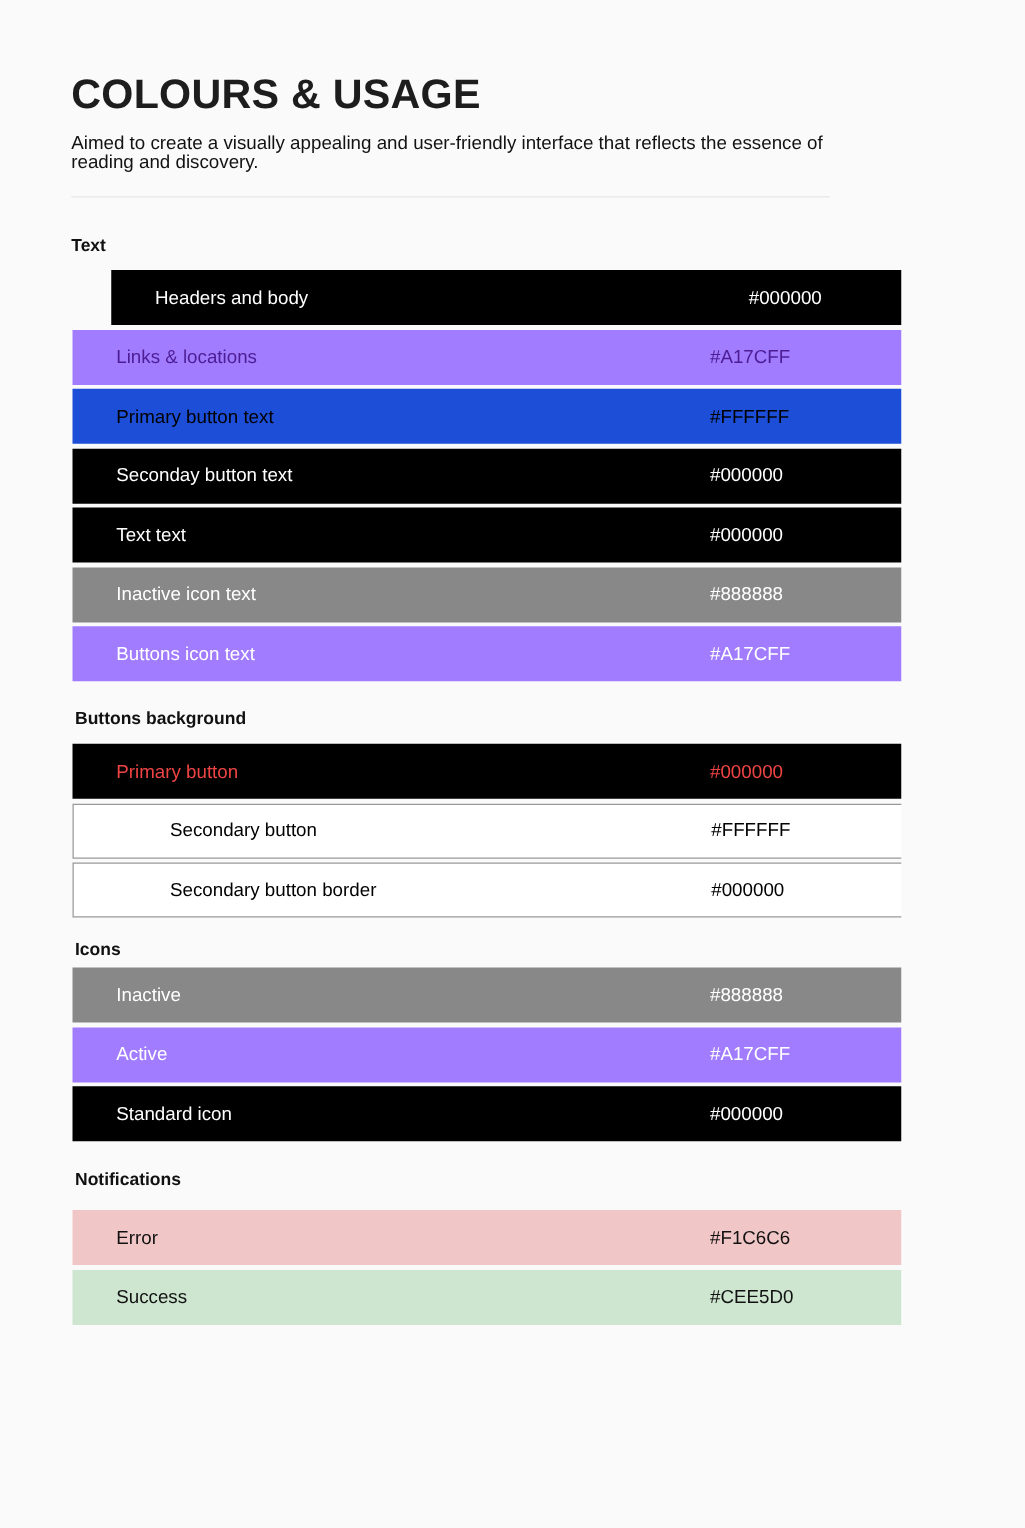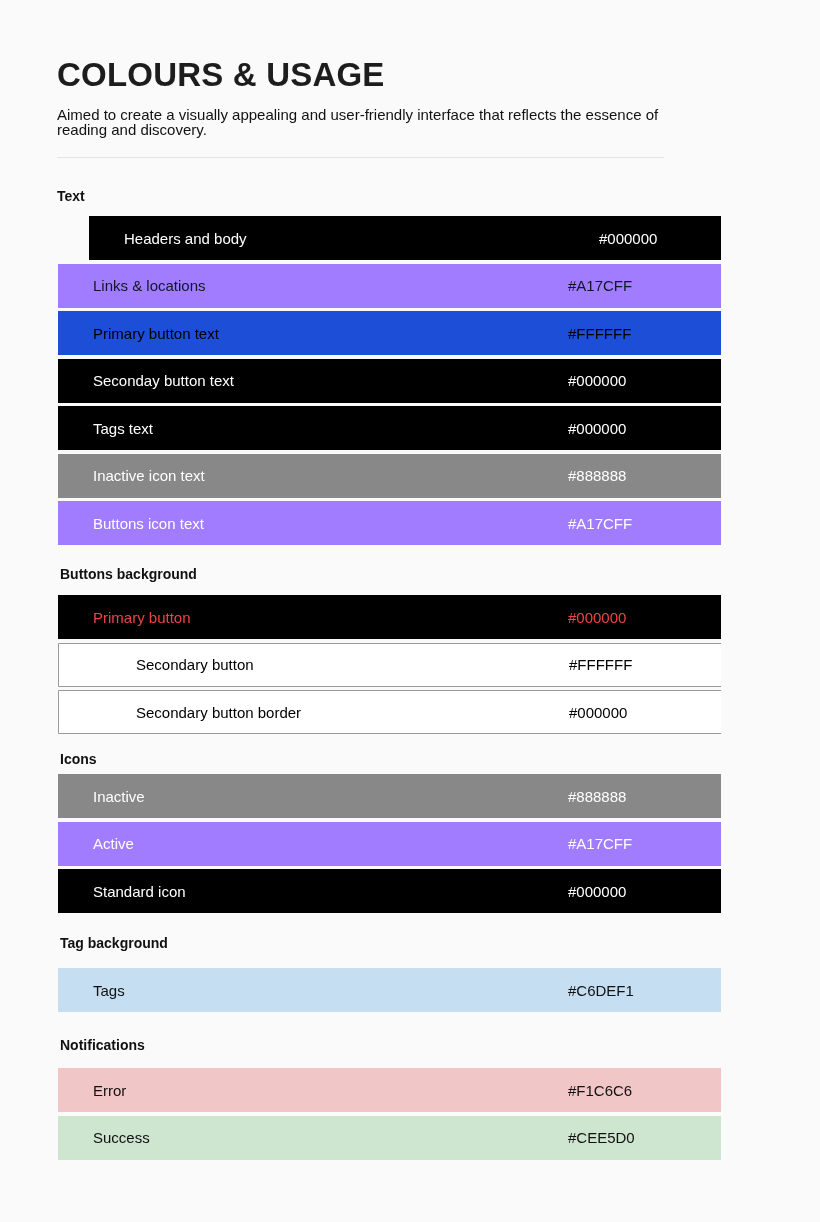--- a/index.html
+++ b/index.html
@@ -86,34 +86,34 @@
   <h1 class="page-title">COLOURS &amp; USAGE</h1>
   <p class="page-subtitle">Aimed to create a visually appealing and user-friendly interface that reflects the essence of reading and discovery.</p>
   <hr class="divider">
   <div id="sections">
       <section class="section">
         <div class="section-label">Text</div>
         <div class="swatch-row" style="background: rgb(0, 0, 0); color: rgb(255, 255, 255); margin-left: 32px;">
           <span class="swatch-label">Headers and body</span>
           <span class="swatch-hex">#000000</span>
         </div>
-        <div class="swatch-row" style="background: rgb(161, 124, 255); color: #0f172a;">
+        <div class="swatch-row" style="background: rgb(161, 124, 255); color: #4c1d95;">
           <span class="swatch-label">Links &amp; locations</span>
           <span class="swatch-hex">#A17CFF</span>
         </div>
         <div class="swatch-row" style="background: #1d4ed8; color: rgb(0, 0, 0);">
           <span class="swatch-label">Primary button text</span>
           <span class="swatch-hex">#FFFFFF</span>
         </div>
         <div class="swatch-row" style="background: rgb(0, 0, 0); color: rgb(255, 255, 255);">
           <span class="swatch-label">Seconday button text</span>
           <span class="swatch-hex">#000000</span>
         </div>
         <div class="swatch-row" style="background: rgb(0, 0, 0); color: rgb(255, 255, 255);">
-          <span class="swatch-label">Tags text</span>
+          <span class="swatch-label">Text text</span>
           <span class="swatch-hex">#000000</span>
         </div>
         <div class="swatch-row" style="background: rgb(136, 136, 136); color: rgb(255, 255, 255);">
           <span class="swatch-label">Inactive icon text</span>
           <span class="swatch-hex">#888888</span>
         </div>
         <div class="swatch-row" style="background: rgb(161, 124, 255); color: rgb(255, 255, 255);">
           <span class="swatch-label">Buttons icon text</span>
           <span class="swatch-hex">#A17CFF</span>
         </div>
@@ -142,27 +142,20 @@
         <div class="swatch-row" style="background: rgb(161, 124, 255); color: rgb(255, 255, 255);">
           <span class="swatch-label">Active</span>
           <span class="swatch-hex">#A17CFF</span>
         </div>
         <div class="swatch-row" style="background: rgb(0, 0, 0); color: rgb(255, 255, 255); align-items: center;">
           <span class="swatch-label">Standard icon</span>
           <span class="swatch-hex">#000000</span>
         </div>
       </section>
       <section class="section">
-        <div class="section-label">Tag background</div>
-        <div class="swatch-row" style="background: rgb(198, 222, 241); color: rgb(17, 17, 17);">
-          <span class="swatch-label">Tags</span>
-          <span class="swatch-hex">#C6DEF1</span>
-        </div>
-      </section>
-      <section class="section">
         <div class="section-label">Notifications</div>
         <div class="swatch-row" style="background: rgb(241, 198, 198); color: rgb(17, 17, 17);">
           <span class="swatch-label">Error</span>
           <span class="swatch-hex">#F1C6C6</span>
         </div>
         <div class="swatch-row" style="background: rgb(206, 229, 208); color: rgb(17, 17, 17);">
           <span class="swatch-label">Success</span>
           <span class="swatch-hex">#CEE5D0</span>
         </div>
       </section>

